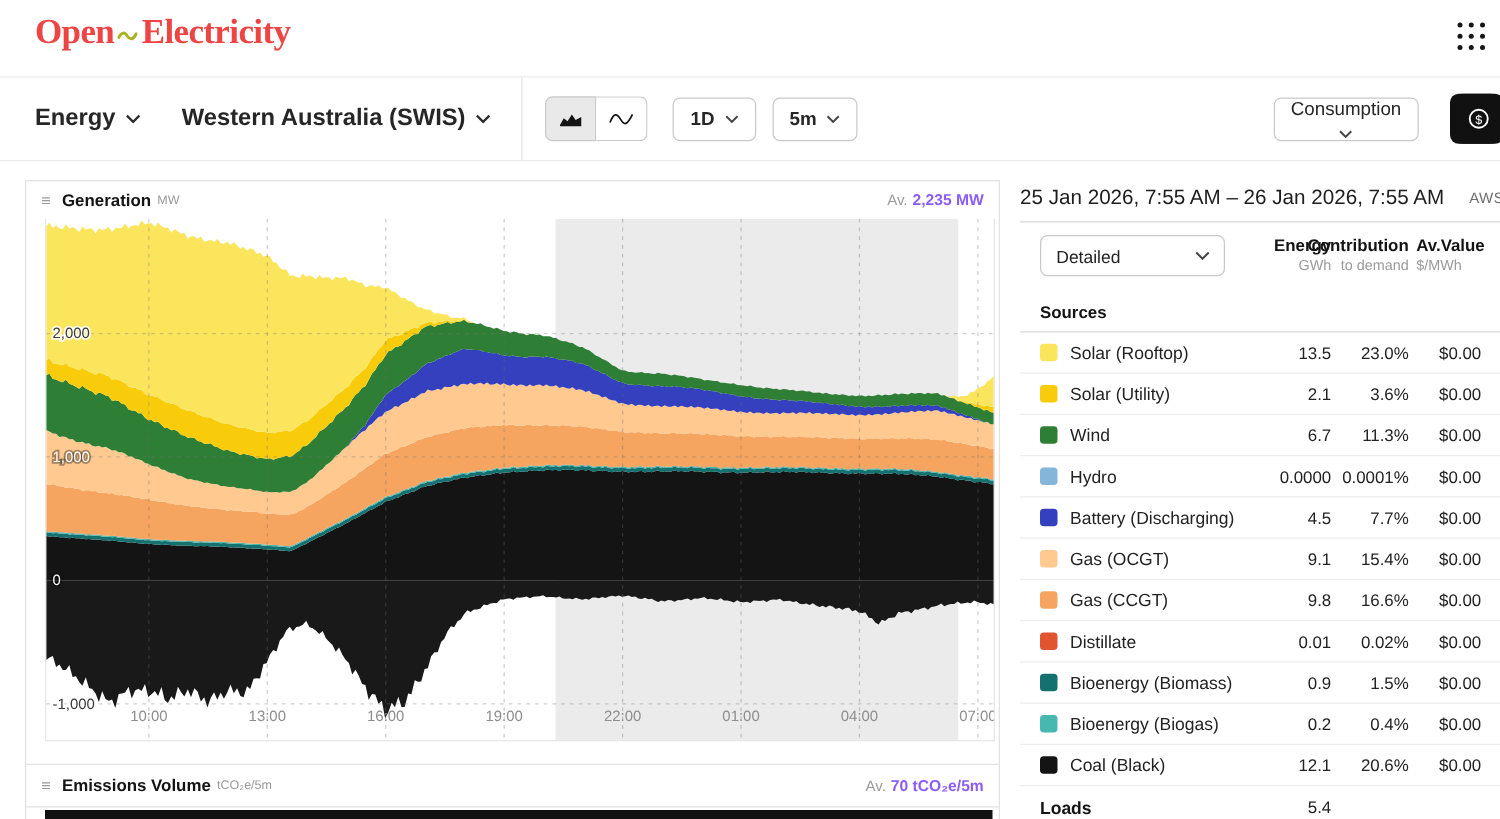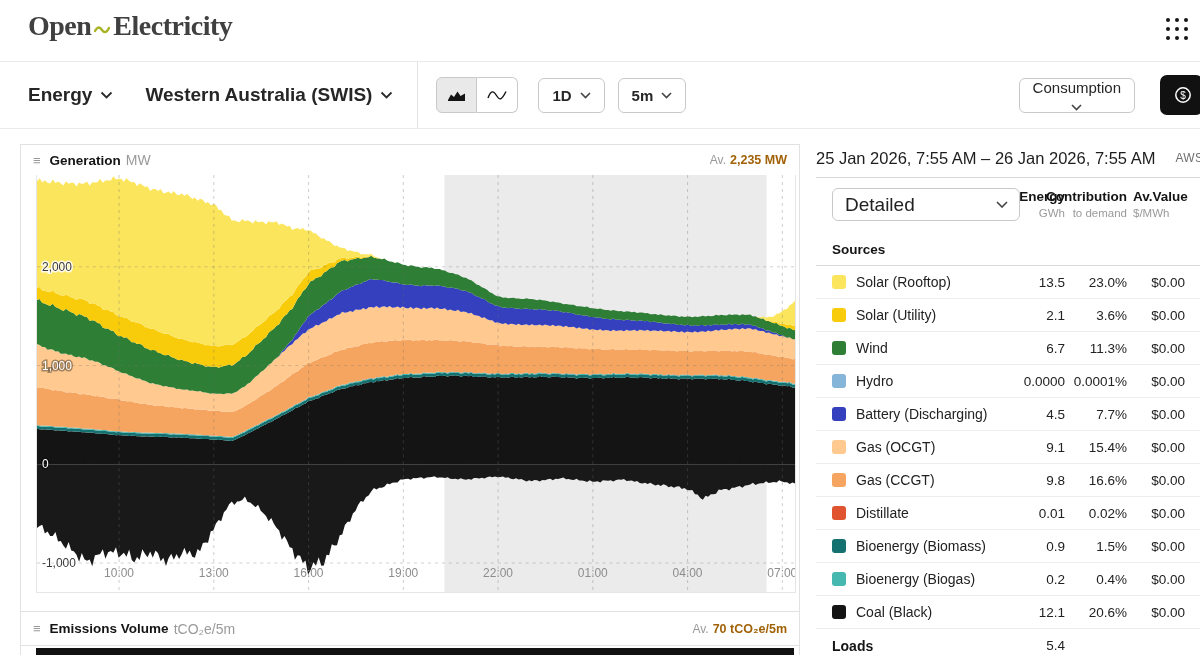--- a/index.html
+++ b/index.html
@@ -2,21 +2,21 @@
 <html><head>
 <meta charset="utf-8">
 <style>
   html,body{margin:0;padding:0;width:1200px;height:655px;overflow:hidden;background:#fff;
     font-family:"Liberation Sans",sans-serif;color:#1f1f1f;}
   *{box-sizing:border-box;}
 
   
   .top-header{position:absolute;left:0;top:0;width:1200px;height:62px;border-bottom:1px solid #eaeaea;}
   .logo{position:absolute;left:28px;top:10px;display:flex;align-items:baseline;
-    font-family:"Liberation Serif",serif;font-weight:700;font-size:28px;color:#404040;letter-spacing:-0.5px;}
+    font-family:"Liberation Serif",serif;font-weight:700;font-size:28px;color:#ef4444;letter-spacing:-0.5px;}
   .logo .squiggle{margin:0 3px;align-self:center;}
   .apps-icon{position:absolute;right:10px;top:16px;width:26px;height:26px;display:grid;
     grid-template-columns:repeat(3,1fr);grid-template-rows:repeat(3,1fr);gap:5px;padding:2px;cursor:pointer;}
   .apps-icon i{width:4px;height:4px;border-radius:50%;background:#161616;}
 
   
   .toolbar{position:absolute;left:0;top:62px;width:1200px;height:67px;border-bottom:1px solid #eaeaea;
     display:flex;align-items:center;padding-left:28px;}
   .tb-dd{display:flex;align-items:center;gap:8px;font-size:19px;font-weight:700;color:#262626;cursor:pointer;}
   .tb-dd.metric{margin-right:32px;}
@@ -35,38 +35,38 @@
   .dark-btn{width:40px;height:40px;border-radius:7px;background:#111;display:flex;align-items:center;
     justify-content:center;cursor:pointer;flex-shrink:0;}
   .dark-btn.download{margin-right:0;}
   .dark-btn.currency{position:absolute;left:1163px;top:13px;}
 
   
   .chart-card{position:absolute;left:20px;top:144px;width:780px;height:560px;border:1px solid #e2e2e2;background:#fff;}
   .card-header{height:30px;display:flex;align-items:center;padding:0 12px;}
   .drag-icon{color:#9a9a9a;font-size:13px;margin-right:9px;cursor:grab;}
   .card-title{font-size:13.5px;font-weight:700;color:#141414;}
-  .card-unit{font-size:14px;color:#9a9a9a;margin-left:5px;}
+  .card-unit{font-size:10px;color:#9a9a9a;margin-left:5px;}
   .card-avg{margin-left:auto;font-size:12px;color:#9a9a9a;}
-  .card-avg b{color:#a16207;font-size:12.5px;margin-left:4px;}
+  .card-avg b{color:#8b5cf6;font-size:12.5px;margin-left:4px;}
   .gen-svg{display:block;margin-left:15px;background:#fff;border:1px solid #e6e6e6;border-top:none;
     font-family:"Liberation Sans",sans-serif;}
   .emissions-header{margin-top:18px;height:35px;border-top:1px solid #e2e2e2;border-bottom:1px solid #e2e2e2;
     display:flex;align-items:center;padding:0 12px;}
   .emissions-sliver{margin:2px 5px 0 15px;height:9px;background:#121212;}
 
   
   .details-panel{position:absolute;left:816px;top:144px;width:400px;}
   .date-row{height:34px;border-bottom:1px solid #d8d8d8;display:flex;align-items:flex-start;padding-top:5px;white-space:nowrap;}
   .date-range{font-size:16.5px;color:#1d1d1d;}
   .tz{font-size:12px;color:#6f6f6f;margin-left:20px;margin-top:2px;letter-spacing:0.3px;}
   .controls-row{position:relative;height:56px;}
-  .select{position:absolute;left:16px;top:10px;width:188px;height:33px;border:1px solid #c9c9c9;border-radius:6px;
+  .select{position:absolute;left:16px;top:10px;width:148px;height:33px;border:1px solid #c9c9c9;border-radius:6px;
     background:#fff;display:flex;align-items:center;justify-content:space-between;padding:0 11px 0 12px;
-    font-size:19px;color:#222;cursor:pointer;}
+    font-size:14px;color:#222;cursor:pointer;}
   .col-head{position:absolute;top:11px;}
   .ch-label{font-size:13.5px;font-weight:700;color:#141414;}
   .ch-sub{font-size:11.5px;color:#9a9a9a;margin-top:3px;}
   .ch-energy{left:179px;width:70px;text-align:right;}
   .ch-contrib{left:221px;width:90px;text-align:right;}
   .ch-value{left:317px;white-space:nowrap;text-align:left;}
   .sources-label-row{height:32px;display:flex;align-items:center;padding:0 16px;border-bottom:1px solid #d9d9d9;
     font-size:13.5px;font-weight:700;color:#141414;}
   .src-row{height:33px;display:flex;align-items:center;padding:0 31px 0 16px;border-bottom:1px solid #ededed;cursor:pointer;}
   .swatch{width:14px;height:14px;border-radius:3px;margin-right:10px;flex-shrink:0;}

